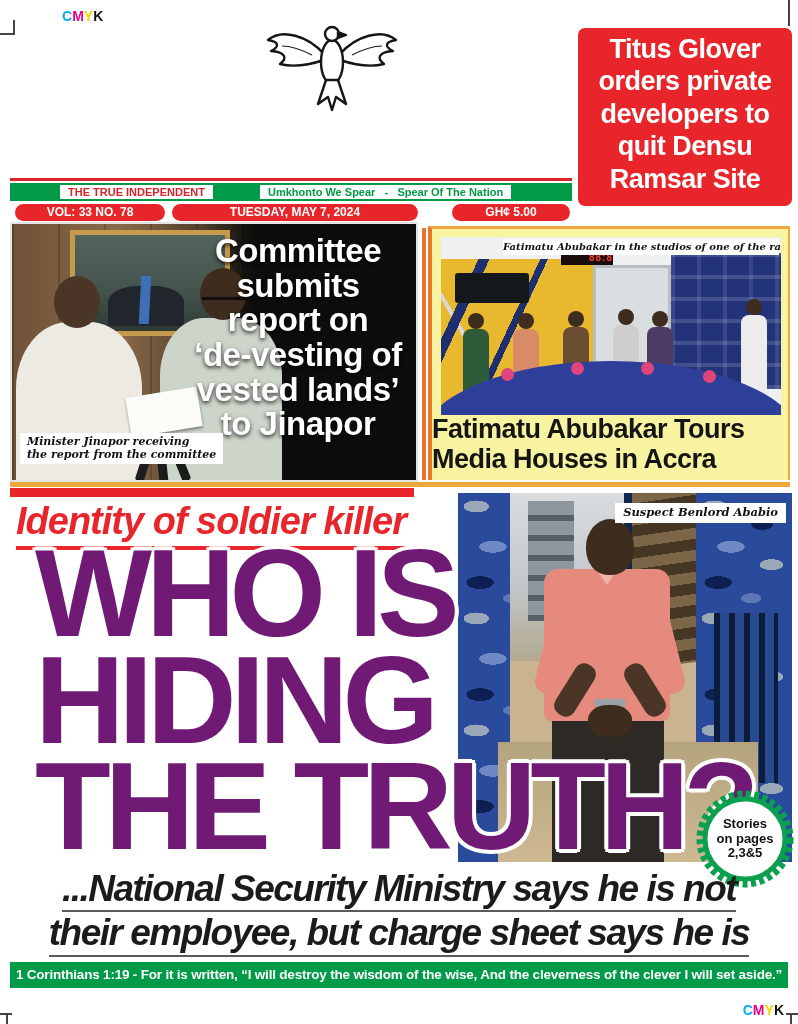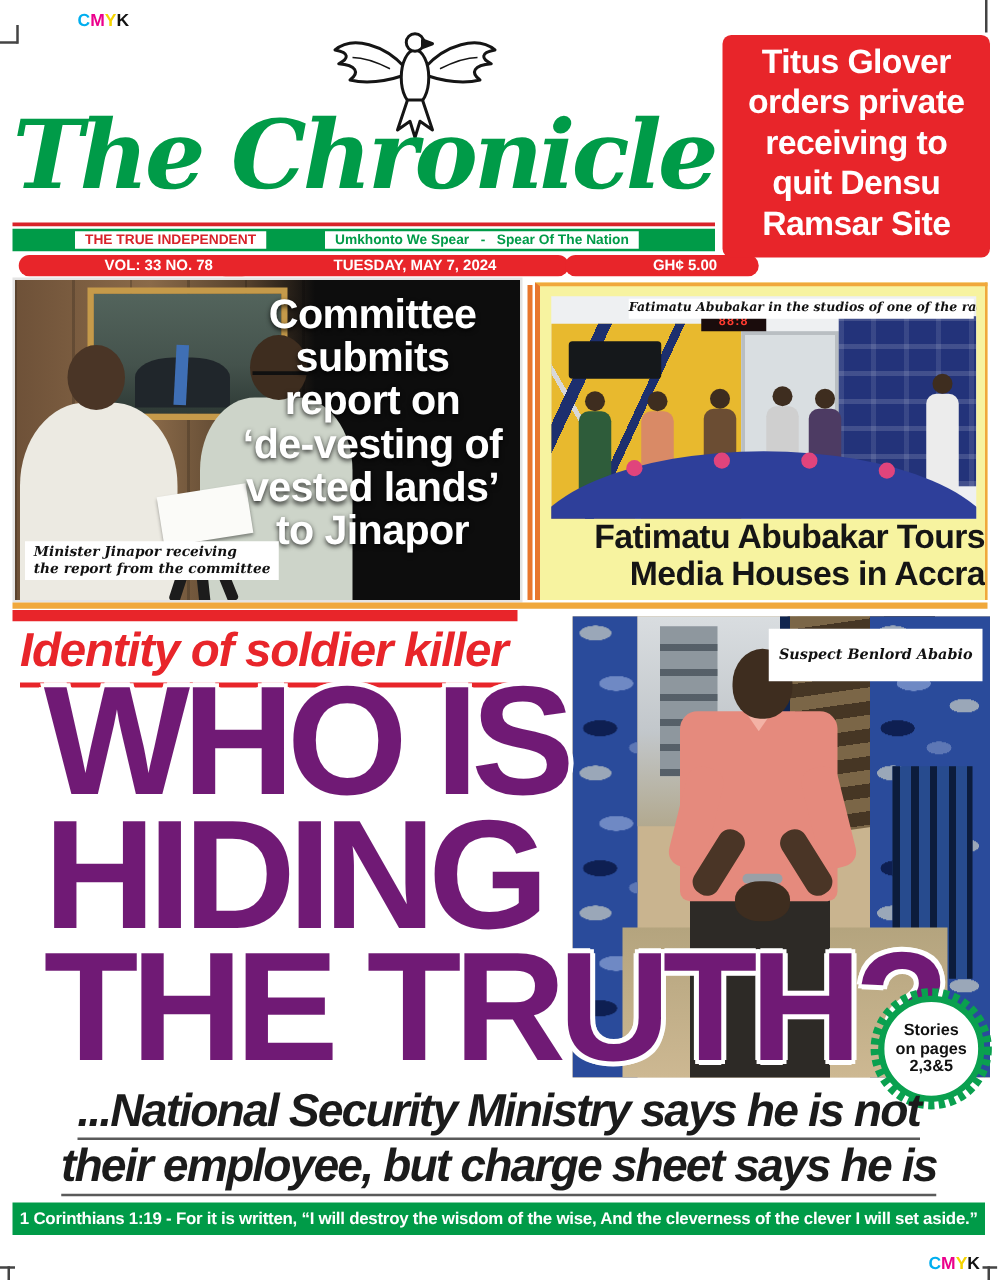--- a/index.html
+++ b/index.html
@@ -16,21 +16,21 @@
   .mast-title{left:10px;top:86px;width:562px;text-align:center;
     font-family:"DejaVu Serif","Liberation Serif",serif;font-style:italic;font-weight:bold;
     font-size:76px;line-height:1;color:#009b48;letter-spacing:-3px;}
   .rule-red{left:10px;top:178px;width:562px;height:3px;background:#d8232a;}
   .green-bar{left:10px;top:183px;width:562px;height:18px;background:#009b48;}
   .tag-box{position:absolute;top:2px;height:14px;background:#fff;font-weight:bold;
     font-size:11px;line-height:14px;padding:0 8px;white-space:nowrap;margin-left:32px;}
   .tag-left{left:18px;color:#d8232a;}
   .tag-right{left:218px;color:#009b48;}
   .pill{position:absolute;top:0;height:17px;background:#e8252a;border-radius:9px;
-    color:#fff;font-weight:bold;font-size:12px;line-height:17px;text-align:center;padding-left:37px;}
+    color:#fff;font-weight:bold;font-size:12px;line-height:17px;text-align:center;}
   .pill-row{left:10px;top:204px;width:562px;height:17px;}
 
   
   .red-box{left:578px;top:28px;width:214px;height:178px;background:#e8252a;border-radius:7px;
     color:#fff;font-weight:bold;font-size:27px;line-height:1.2;text-align:center;
     letter-spacing:-0.5px;padding-top:5px;box-sizing:border-box;}
 
   
   .story-left{left:12px;top:224px;width:404px;height:256px;background:#0d0d0d;
     outline:2px solid #e4e4e4;overflow:hidden;}
@@ -74,31 +74,31 @@
   .sr-leftwall{position:absolute;left:0;top:22px;width:152px;height:160px;background:#e8b92e;
     background-image:linear-gradient(115deg,transparent 0 34px,#1d2f6e 34px 44px,transparent 44px 90px,#1d2f6e 90px 97px,transparent 97px),
                      linear-gradient(60deg,transparent 0 60px,#d8d8d8 60px 64px,transparent 64px);}
   .sr-glass{position:absolute;left:152px;top:28px;width:78px;height:122px;background:#d9dee1;
     border:3px solid #b9bec2;box-sizing:border-box;}
   .sr-rightwall{position:absolute;left:230px;top:16px;width:110px;height:136px;background:#23337a;
     background-image:repeating-linear-gradient(0deg,rgba(255,255,255,.14) 0 4px,transparent 4px 22px),
                      repeating-linear-gradient(90deg,rgba(255,255,255,.10) 0 4px,transparent 4px 26px);}
   .sr-tv{position:absolute;left:14px;top:36px;width:74px;height:30px;background:#15181b;border-radius:3px;}
   .sr-led{position:absolute;left:120px;top:14px;width:52px;height:14px;background:#1a0c0c;color:#ff3b30;
-    font-size:10px;font-weight:bold;line-height:14px;text-align:center;letter-spacing:1px;}
+    font-size:10px;font-weight:bold;line-height:14px;text-align:right;letter-spacing:1px;}
   .sr-desk{position:absolute;left:-20px;bottom:-26px;width:380px;height:80px;background:#2e3f9a;
     border-radius:50% 50% 0 0 / 100% 100% 0 0;}
   .sr-micdot{position:absolute;width:13px;height:13px;border-radius:50%;background:#e0447c;}
   .fg{position:absolute;width:26px;height:62px;border-radius:8px 8px 0 0;}
   .fg:before{content:"";position:absolute;left:5px;top:-16px;width:16px;height:16px;border-radius:50%;
     background:#3e2d1f;}
   .sr-caption{position:absolute;right:2px;top:2px;width:276px;height:16px;background:#fff;color:#111;
     font-family:"DejaVu Serif","Liberation Serif",serif;font-style:italic;font-weight:bold;
     font-size:10px;line-height:16px;text-align:center;white-space:nowrap;}
-  .sr-headline{position:absolute;left:0;bottom:6px;width:100%;text-align:right;color:#151515;
+  .sr-headline{position:absolute;left:0;bottom:6px;width:100%;text-align:left;color:#151515;
     font-weight:bold;font-size:27px;line-height:1.12;letter-spacing:-0.5px;}
 
   
   .kicker{left:16px;top:500px;display:inline-block;color:#e8252a;font-style:italic;font-weight:bold;
     font-size:38px;letter-spacing:-1px;border-bottom:4px solid #e8252a;padding:0 4px 3px 0;z-index:4;}
   .big-headline{left:12px;top:540px;z-index:5;color:#701a75;font-weight:bold;
     font-size:124px;line-height:0.86;letter-spacing:-6px;white-space:nowrap;
     text-shadow:-4px 0 0 #fff,4px 0 0 #fff,0 -4px 0 #fff,0 4px 0 #fff,
                 -3px -3px 0 #fff,3px -3px 0 #fff,-3px 3px 0 #fff,3px 3px 0 #fff;margin-left:23px;}
   .suspect{left:458px;top:493px;width:334px;height:369px;z-index:1;overflow:hidden;background:#c9b48f;}
@@ -128,21 +128,21 @@
     border-radius:14px 14px 8px 8px;}
   .sp-collar{position:absolute;left:138px;top:76px;width:22px;height:16px;background:#f3b2a5;
     clip-path:polygon(0 0,100% 0,50% 100%);}
   .sp-arm{position:absolute;width:30px;height:82px;background:#e58a7d;border-radius:12px;}
   .sp-fore{position:absolute;width:22px;height:58px;background:#4a3526;border-radius:10px;}
   .sp-hands{position:absolute;left:130px;top:212px;width:44px;height:32px;background:#3e2d1f;border-radius:45%;}
   .sp-cuff{position:absolute;left:136px;top:206px;width:32px;height:8px;background:#9aa0a6;border-radius:4px;}
   .sp-pants{position:absolute;left:94px;top:224px;width:112px;height:146px;background:#2d2a26;}
   .sp-caption{position:absolute;right:6px;top:10px;background:#fff;color:#111;
     font-family:"DejaVu Serif","Liberation Serif",serif;font-style:italic;font-weight:bold;
-    font-size:11.5px;line-height:1.2;padding:14px 8px;}
+    font-size:11.5px;line-height:1.2;padding:3px 8px;}
   .badge{left:696px;top:790px;width:98px;height:98px;z-index:6;}
   .badge-text{position:absolute;left:0;top:0;width:98px;height:98px;display:flex;flex-direction:column;
     justify-content:center;align-items:center;color:#111;font-weight:bold;font-size:13px;line-height:1.12;}
   .subhead{left:10px;top:868px;width:778px;text-align:center;z-index:7;}
   .subhead div{display:inline-block;color:#1b1b1b;font-style:italic;font-weight:bold;
     font-size:37px;letter-spacing:-1.5px;line-height:1.12;border-bottom:2px solid #5a5a5a;
     padding-bottom:1px;}
 
   
   .verse-bar{left:10px;top:962px;width:778px;height:26px;background:#009b48;color:#fff;
@@ -175,36 +175,35 @@
         <circle cx="70" cy="14" r="7"></circle>
         <path d="M76 12 L84 15 L76 18 Z" fill="#151515"></path>
         <path d="M64 60 L56 84 L66 77 L70 90 L74 77 L84 84 L76 60 Z"></path>
       </g>
       <g stroke="#151515" stroke-width="1.2" fill="none">
         <path d="M20 26 C30 26 40 30 50 35"></path>
           <path d="M120 26 C110 26 100 30 90 35"></path>
       </g>
     </svg>
   </div>
-  <div class="abs mast-title">The Chronicle</div>
   <div class="abs rule-red"></div>
   <div class="abs green-bar">
     <div class="tag-box tag-left">THE TRUE INDEPENDENT</div>
     <div class="tag-box tag-right"><span>Umkhonto We Spear</span>&nbsp;&nbsp;&nbsp;<span>-</span>&nbsp;&nbsp;&nbsp;<span>Spear Of The Nation</span></div>
   </div>
   <div class="abs pill-row">
     <div class="pill" style="left:5px;width:150px;">VOL: 33 NO. 78</div>
     <div class="pill" style="left:162px;width:246px;">TUESDAY, MAY 7, 2024</div>
     <div class="pill" style="left:442px;width:118px;">GH¢ 5.00</div>
   </div>
 
   <div class="abs red-box">
     <div>Titus Glover</div>
     <div>orders private</div>
-    <div>receiving to</div>
+    <div>developers to</div>
     <div>quit Densu</div>
     <div>Ramsar Site</div>
   </div>
 
   <div class="abs story-left">
     <div class="sl-photo">
       <div class="sl-wood"></div>
       <div class="sl-frame"></div>
       <div class="sl-suit"></div>
       <div class="sl-tie"></div>

